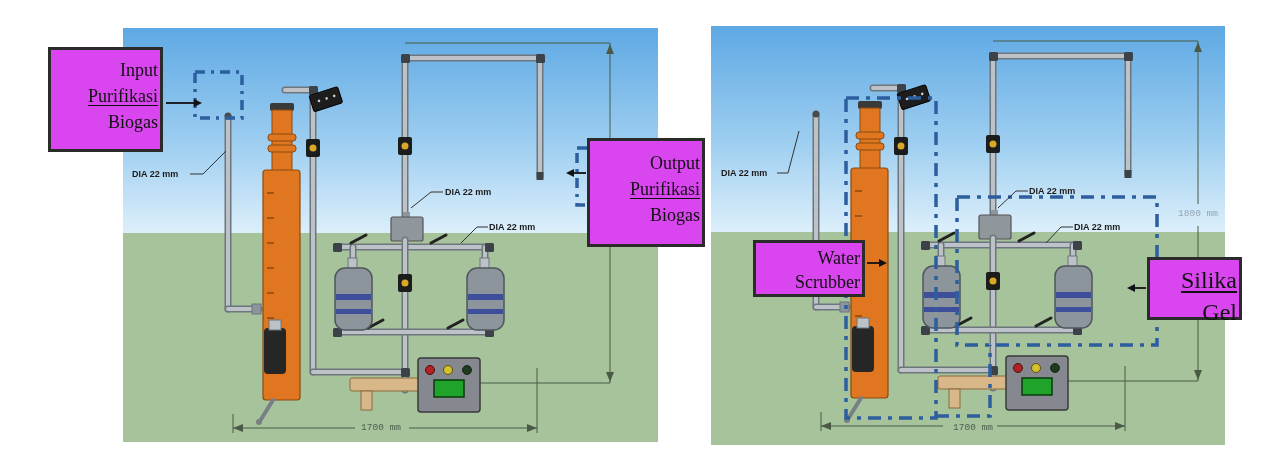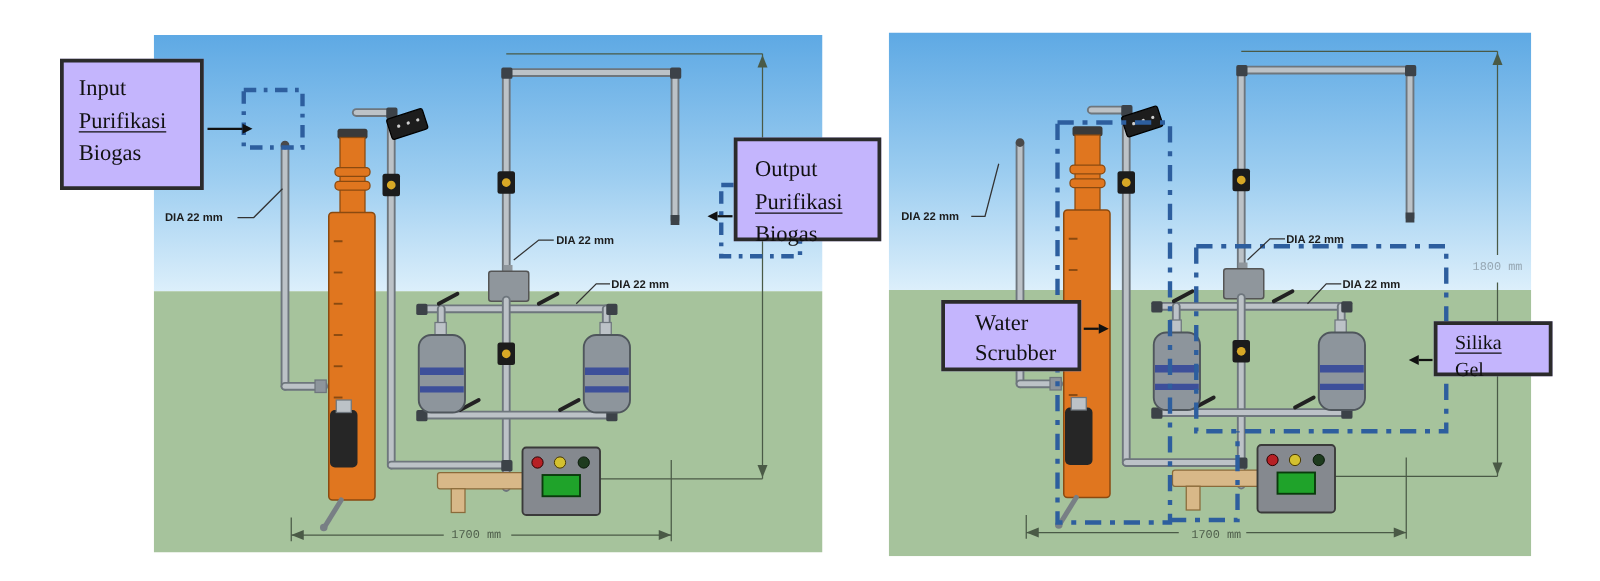--- a/index.html
+++ b/index.html
@@ -4,29 +4,29 @@
 <style>
   html,body{margin:0;padding:0;background:#ffffff;}
   *{box-sizing:border-box;}
   .canvas{position:relative;width:1280px;height:465px;background:#ffffff;overflow:hidden;
           font-family:"Liberation Serif",serif;}
   .panel-svg{position:absolute;}
   #panel-left{left:123px;top:28px;width:535px;height:414px;}
   #panel-right{left:711px;top:26px;width:514px;height:419px;}
   #overlay{left:0;top:0;width:1280px;height:465px;pointer-events:none;position:absolute;}
 
-  .callout{position:absolute;background:#c4b5fd;border:3px solid #2b2b2b;color:#111;
-           font-family:"Liberation Serif",serif;z-index:30;}
+  .callout{position:absolute;background:#d946ef;border:3px solid #2b2b2b;color:#111;
+           font-family:"Liberation Serif",serif;z-index:30;text-align:right;}
   .co-line{display:block;white-space:nowrap;}
   .sp-err{text-decoration-line:underline;text-decoration-style:wavy;
           text-decoration-color:#cc2222;text-decoration-thickness:1px;text-underline-offset:3px;text-decoration:underline;}
   .co-input {left:48px;  top:47px;  width:115px;height:105px;font-size:18px;line-height:1.45;padding:7px 2px 0 12px;}
-  .co-output{left:587px; top:110px; width:118px;height:83px;font-size:18px;line-height:1.45;padding:9px 2px 0 14px;}
+  .co-output{left:587px; top:138px; width:118px;height:109px;font-size:18px;line-height:1.45;padding:9px 2px 0 14px;}
   .co-water {left:753px; top:240px; width:112px;height:57px; font-size:18px;line-height:1.35;padding:3px 2px 0 24px;}
-  .co-silika{left:1147px;top:257px; width:95px; height:44px; font-size:16px;line-height:1.35;padding:4px 2px 0 14px;}
+  .co-silika{left:1147px;top:257px; width:95px; height:63px; font-size:24px;line-height:1.35;padding:4px 2px 0 14px;}
 
   .dia{position:absolute;font-family:Liberation Sans, sans-serif;font-size:9px;font-weight:700;
        color:#1c1c1c;white-space:nowrap;z-index:40;}
   .dim{position:absolute;font-family:Liberation Mono, monospace;font-size:9.5px;color:#4f5f4c;
        text-align:center;white-space:nowrap;z-index:40;}
   .dim-light{color:#96a7b3;}
 </style>
 </head>
 <body>
 

